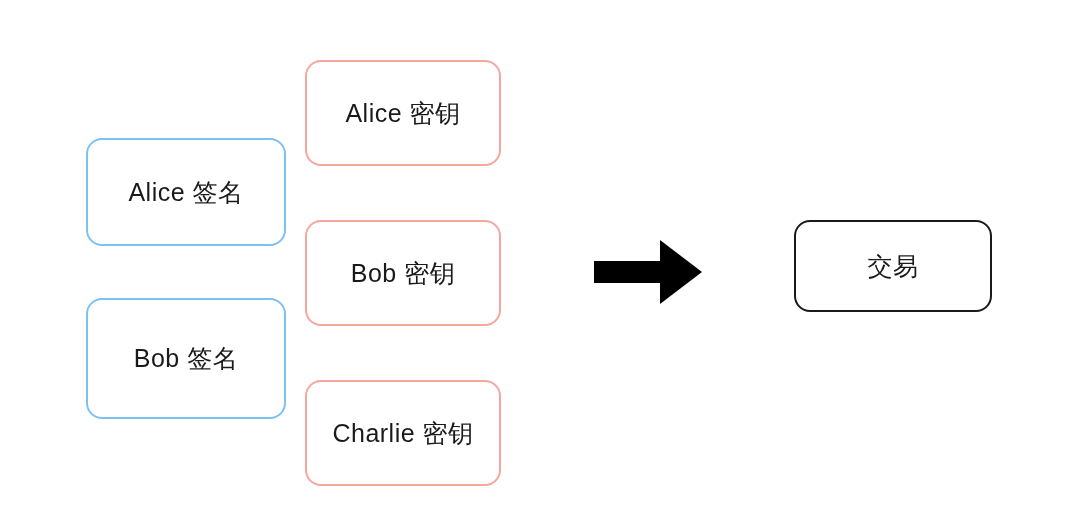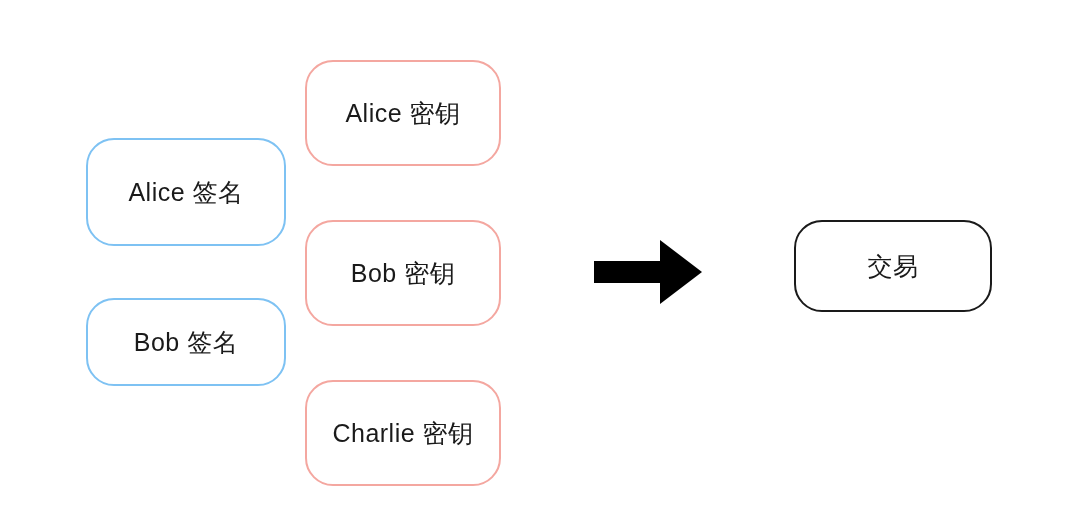--- a/index.html
+++ b/index.html
@@ -20,33 +20,33 @@
     position: relative;
     width: 1080px; height: 522px;
     background: var(--bg);
     overflow: hidden;
   }
   .node {
     position: absolute;
     display: flex;
     align-items: center;
     justify-content: center;
-    border-radius: 28px;
+    border-radius: 16px;
     background: var(--bg);
     color: var(--text);
     font-size: 25px;
     letter-spacing: 0.5px;
     white-space: nowrap;
   }
   .node.signature { border: 2px solid var(--sig-border); }
   .node.key       { border: 2px solid var(--key-border); }
   .node.transaction { border: 2.5px solid var(--txn-border); }
 
   .sig-alice   { left: 86px;  top: 138px; width: 200px; height: 108px; justify-content: center; }
-  .sig-bob     { left: 86px;  top: 298px; width: 200px; height: 88px; }
+  .sig-bob     { left: 86px;  top: 298px; width: 200px; height: 121px; }
   .key-alice   { left: 305px; top: 60px;  width: 196px; height: 106px; }
   .key-bob     { left: 305px; top: 220px; width: 196px; height: 106px; }
   .key-charlie { left: 305px; top: 380px; width: 196px; height: 106px; }
   .txn         { left: 794px; top: 220px; width: 198px; height: 92px; }
 
   .arrow-wrap {
     position: absolute;
     left: 594px; top: 240px;
     width: 108px; height: 64px;
     color: var(--arrow);

